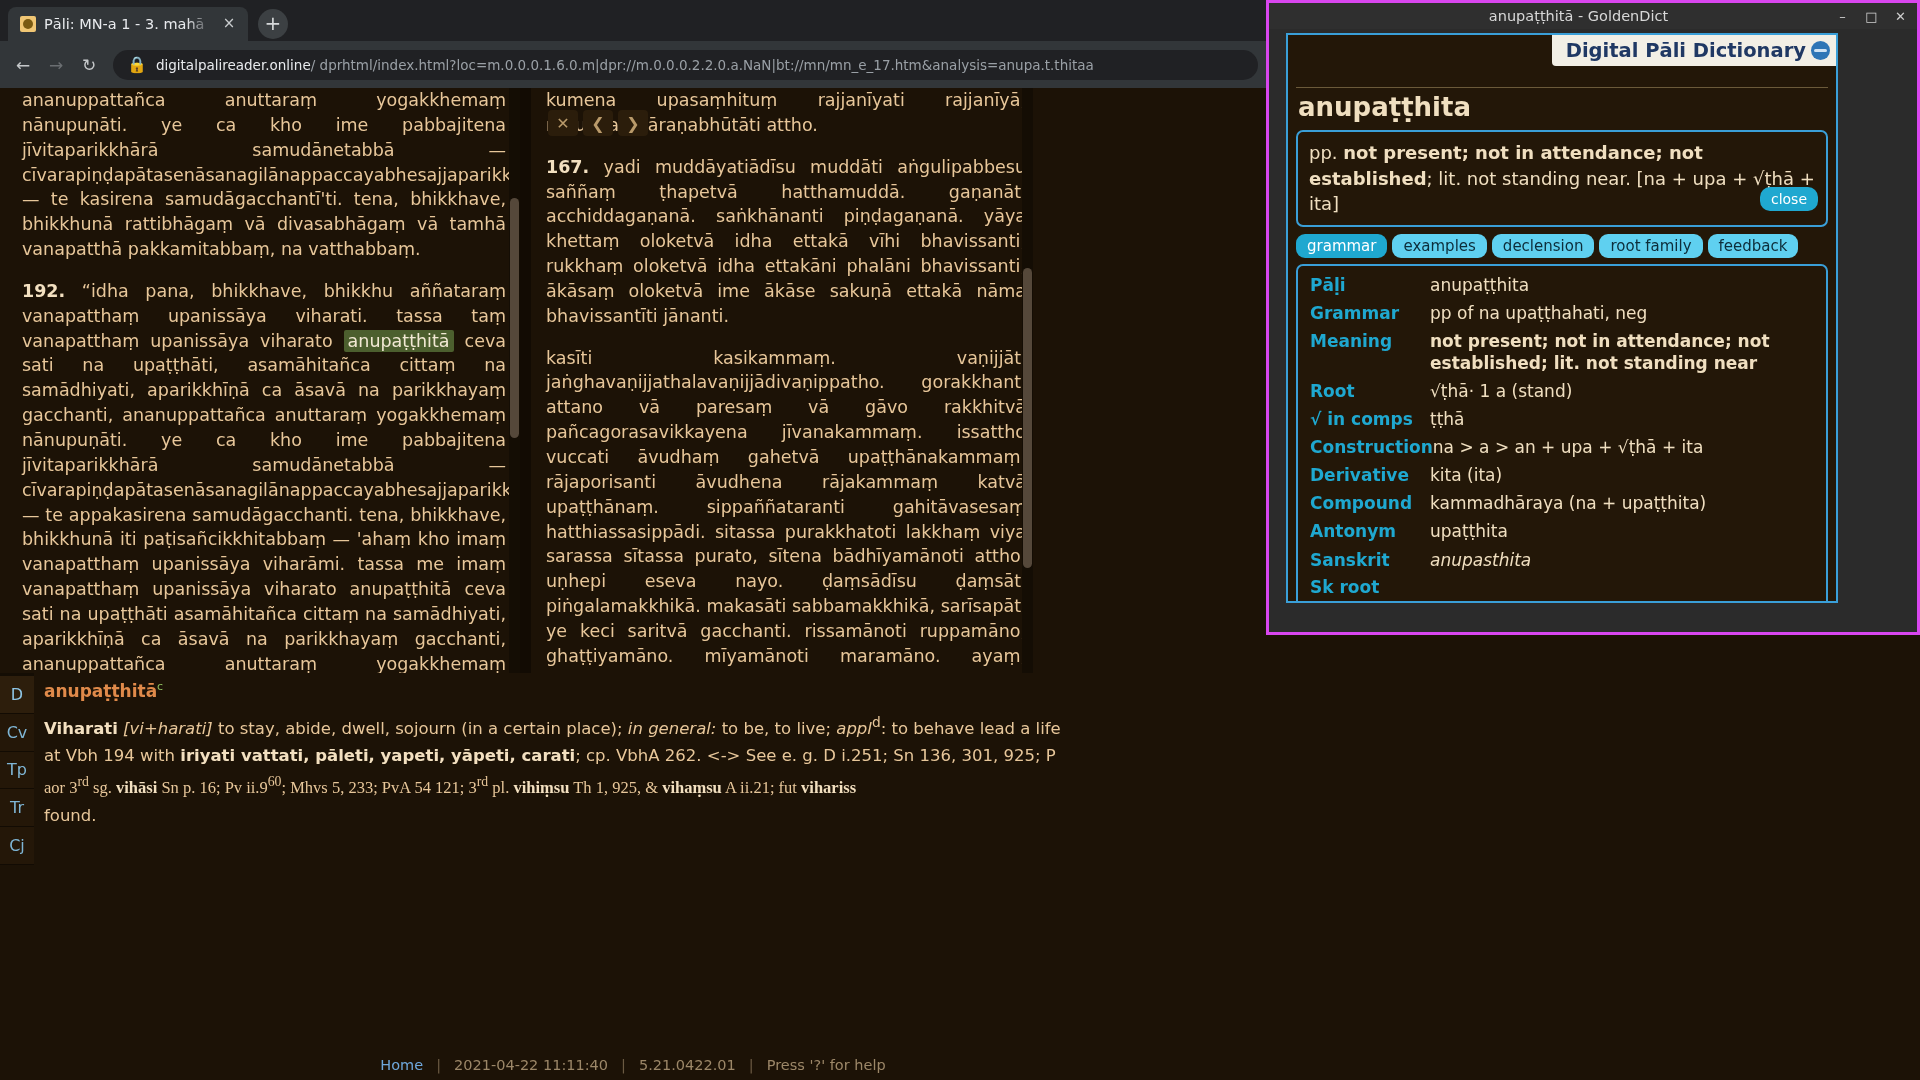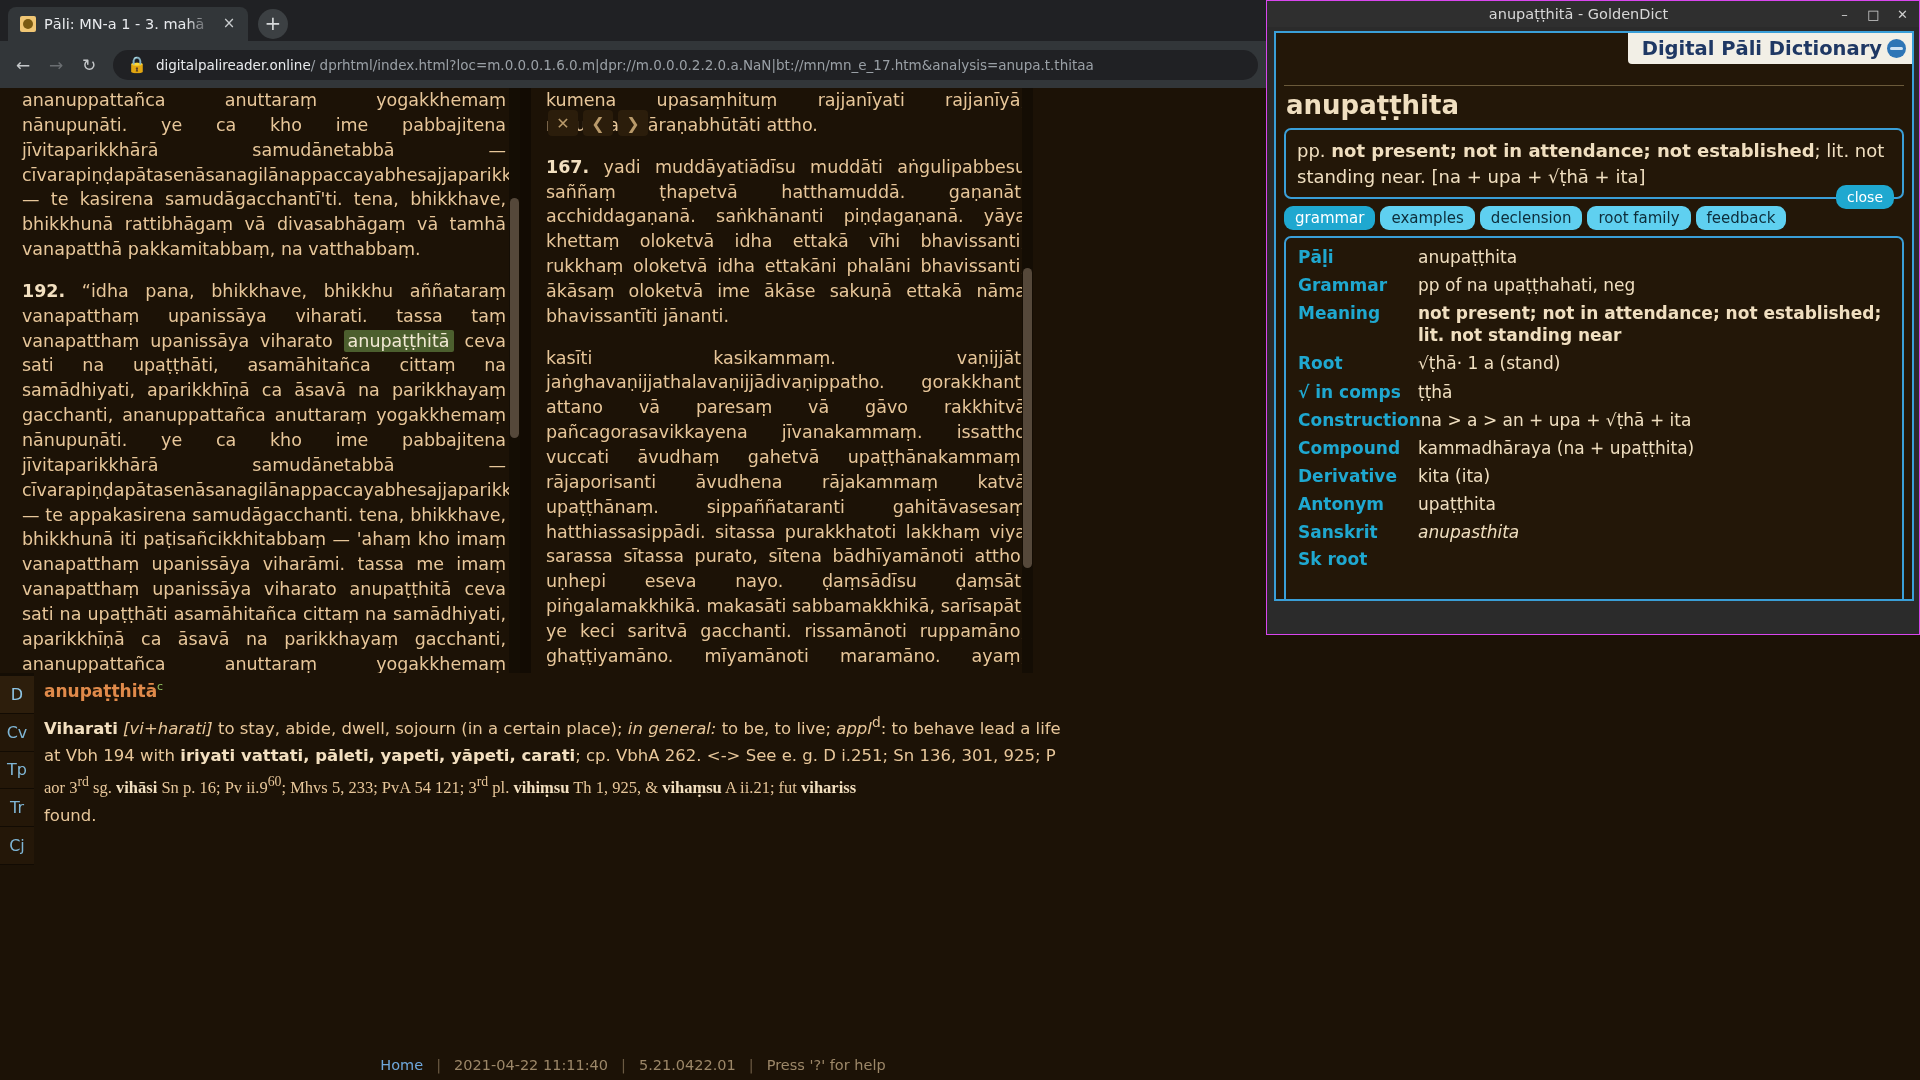--- a/index.html
+++ b/index.html
@@ -154,39 +154,39 @@
     position: absolute; left: 0; bottom: 0; width: 1266px; height: 30px;
     background: #1c1206; color: #9c8768; font-size: 14.5px;
     display: flex; align-items: center; justify-content: center; gap: 13px;
   }
   .statusbar .sep { color: #6b5a42; }
   .statusbar .home { color: #6fa8dc; }
 
   
   .gd {
     position: absolute; left: 1266px; top: 0; width: 654px; height: 635px;
-    background: #2b2b2b; border: 1px solid #d946ef;
+    background: #2b2b2b; border: 3px solid #d946ef;
   }
   .gd-title {
     height: 26px; background: #2f2f2f;
     display: flex; align-items: center; position: relative;
   }
   .gd-title-text {
     flex: 1 1 auto; text-align: center; color: #d8d8d8; font-size: 14.5px;
     padding-left: 60px;
   }
   .gd-wctrls { display: flex; gap: 0; padding-right: 2px; }
   .gd-wbtn {
     width: 29px; height: 24px; color: #cfcfcf; font-size: 13px;
     display: flex; align-items: center; justify-content: center;
   }
 
   .gd-content {
-    position: absolute; left: 7px; top: 30px;
-    width: 640px; height: 570px;
+    position: absolute; left: 17px; top: 30px;
+    width: 552px; height: 570px;
     background: #231708; border: 2px solid #3a9fd8;
     overflow: hidden; padding: 0;
   }
   .gd-brand {
     position: absolute; right: 0; top: 0;
     background: #f2efe6; color: #1f3864;
     font-size: 19.5px; font-weight: bold;
     padding: 4px 30px 4px 14px; border-radius: 0 0 0 4px;
     display: flex; align-items: center; gap: 8px;
   }
@@ -385,26 +385,26 @@
         </div>
         <div class="gd-row">
           <div class="gd-key">√ in comps</div>
           <div class="gd-val">ṭṭhā</div>
         </div>
         <div class="gd-row">
           <div class="gd-key">Construction</div>
           <div class="gd-val">na &gt; a &gt; an + upa + √ṭhā + ita</div>
         </div>
         <div class="gd-row">
+          <div class="gd-key">Derivative</div>
+          <div class="gd-val">kita (ita)</div>
+        </div>
+        <div class="gd-row">
           <div class="gd-key">Compound</div>
           <div class="gd-val">kammadhāraya (na + upaṭṭhita)</div>
-        </div>
-        <div class="gd-row">
-          <div class="gd-key">Derivative</div>
-          <div class="gd-val">kita (ita)</div>
         </div>
         <div class="gd-row">
           <div class="gd-key">Antonym</div>
           <div class="gd-val">upaṭṭhita</div>
         </div>
         <div class="gd-row">
           <div class="gd-key">Sanskrit</div>
           <div class="gd-val" style="font-style:italic;">anupasthita</div>
         </div>
         <div class="gd-row" style="margin-bottom:0;flex-direction:column;">

